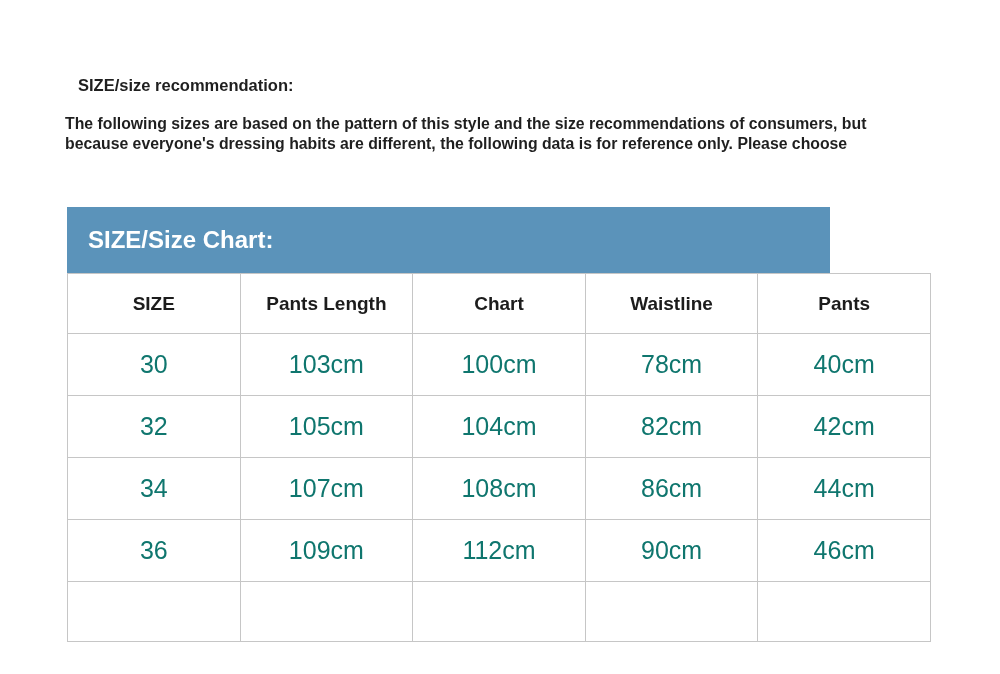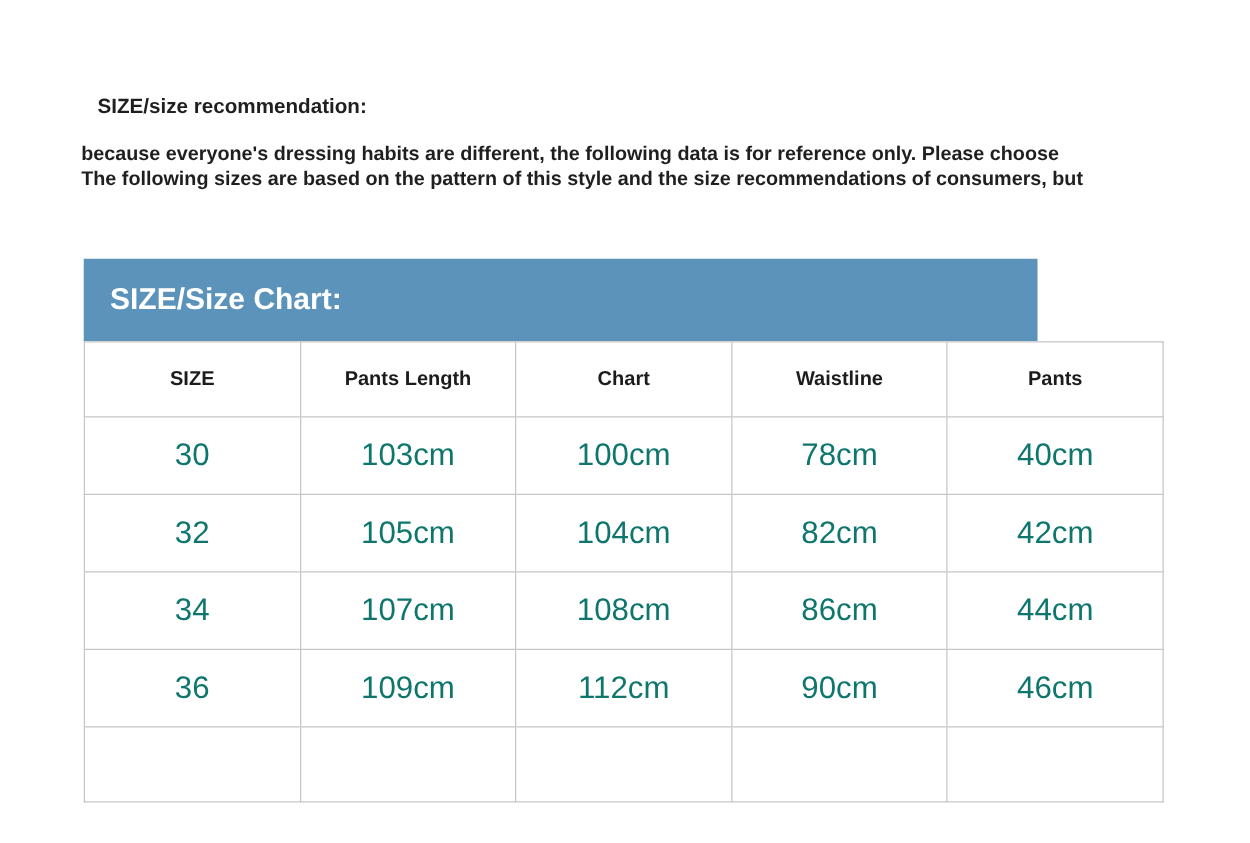--- a/index.html
+++ b/index.html
@@ -57,40 +57,40 @@
     background: #ffffff;
   }
   .size-table th, .size-table td {
     border: 1px solid #c6c6c6;
     text-align: center;
     vertical-align: middle;
     overflow: hidden;
   }
   .size-table th {
     height: 60px;
-    font-size: 16px;
+    font-size: 19px;
     font-weight: 700;
     color: #1c1c1c;
   }
   .size-table td {
     height: 62px;
     font-size: 25px;
     font-weight: 400;
     color: #0f766e;
   }
   .size-table tr.empty-row td { height: 60px; }
 </style>
 </head>
 <body>
 
 <div class="heading">SIZE/size recommendation:</div>
 
 <div class="note">
+  <div>The following sizes are based on the pattern of this style and the size recommendations of consumers, but</div>
   <div>because everyone's dressing habits are different, the following data is for reference only. Please choose</div>
-  <div>The following sizes are based on the pattern of this style and the size recommendations of consumers, but</div>
 </div>
 
 <div class="chart-title-bar">
   <span>SIZE/Size Chart:</span>
 </div>
 
 <table class="size-table">
   <thead>
     <tr>
       <th>SIZE</th>

